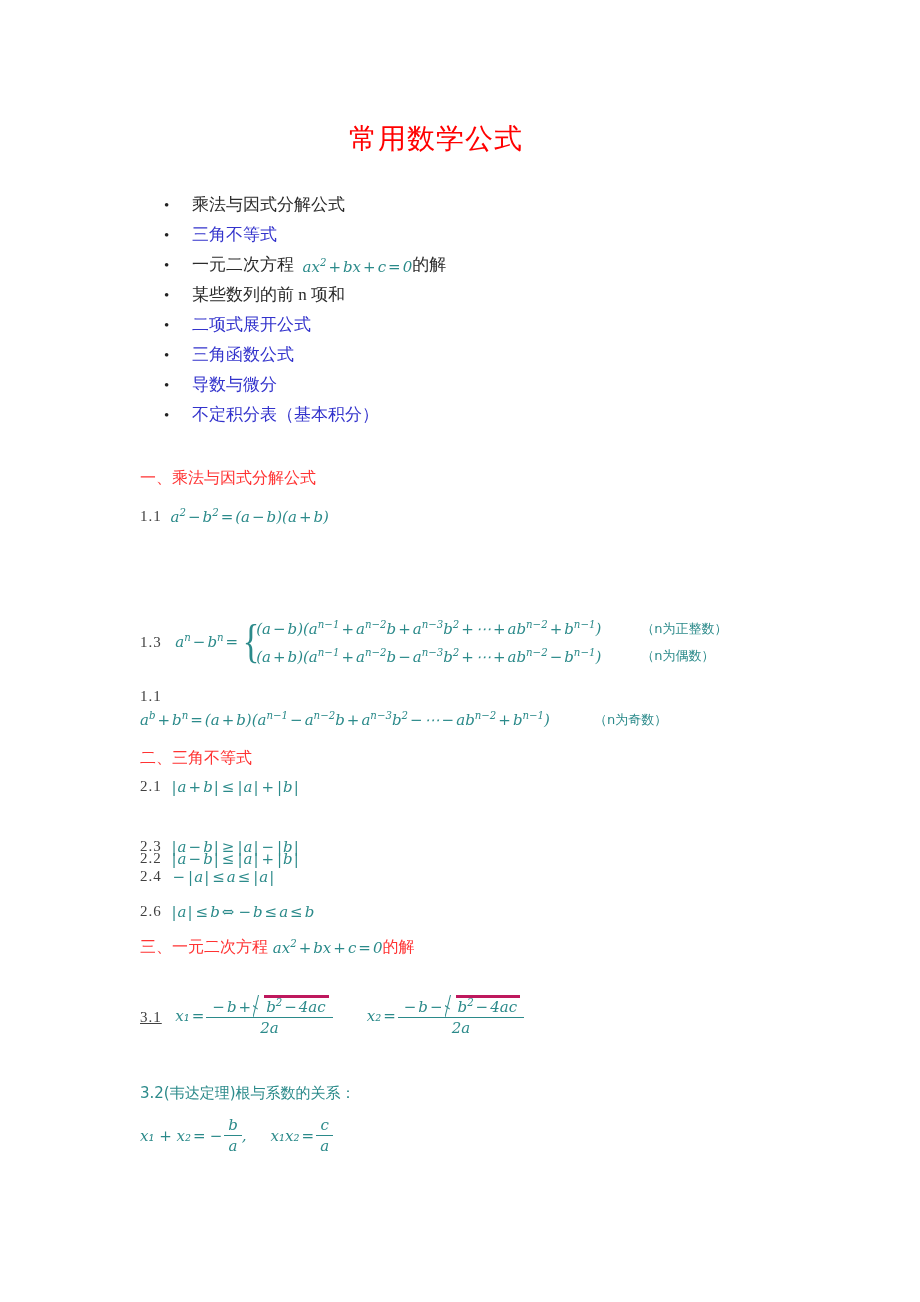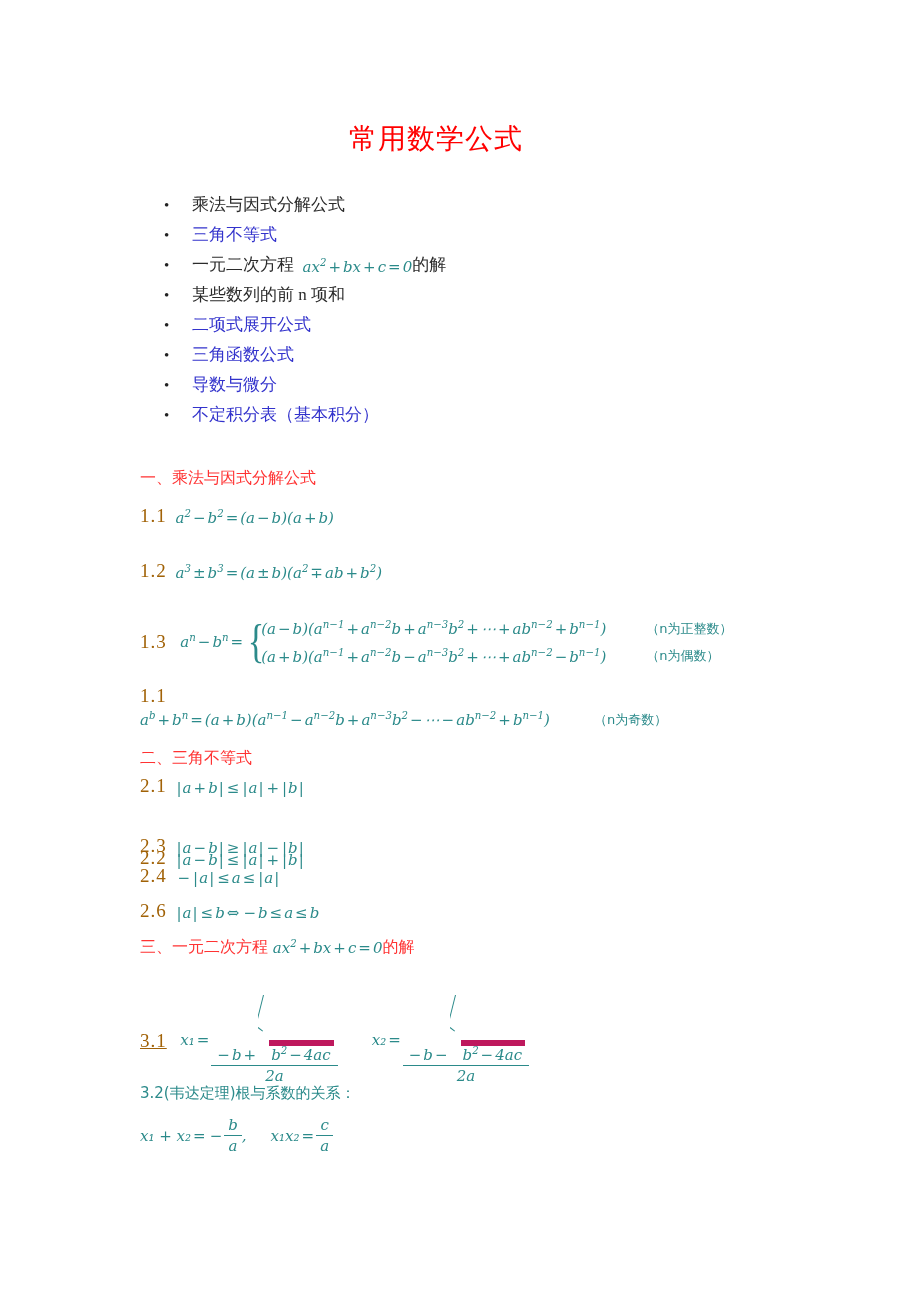--- a/index.html
+++ b/index.html
@@ -77,22 +77,22 @@
 
   
   .frow {
     position: absolute;
     left: 140px;
     color: #2b8a8a;
     white-space: nowrap;
     line-height: 20px;
   }
   .fnum {
-    font-size: 19px;
-    color: #a16207;
+    font-size: 15px;
+    color: #404040;
     letter-spacing: 1px;
   }
 
   
   .m {
     font-family: "DejaVu Serif", "Liberation Serif", serif;
     font-style: italic;
     color: #2b8a8a;
     font-size: 15px;
     white-space: nowrap;
@@ -129,23 +129,22 @@
 
   
   .sqrt {
     display: inline-block;
     position: relative;
     padding-left: 11px;
     padding-top: 1px;
   }
   .sqrt > .radicand {
     display: inline-block;
-    border-top: 6px solid #be185d;
+    border-top: 3px solid #be185d;
     padding: 1px 3px 0 2px;
-    margin-top: 45px;
   }
   .sqrt > .tick {
     position: absolute;
     left: 0;
     top: 1px;
     width: 11px;
     height: 100%;
     overflow: hidden;
   }
   .sqrt > .tick::before {
@@ -254,24 +253,20 @@
 
   </div>
 
   <div class="sec-head" style="top:467px;">一、乘法与因式分解公式</div>
 
   <div class="frow" style="top:506px;">
     <span class="fnum">1.1</span>
     <span class="m">&nbsp;a<sup>2</sup><span class="op">−</span>b<sup>2</sup><span class="op">=</span><span class="up">(</span>a<span class="op">−</span>b<span class="up">)(</span>a<span class="op">+</span>b<span class="up">)</span></span>
   </div>
 
-  <div class="frow" style="top:561px;">
-    <span class="fnum">1.2</span>
-    <span class="m">&nbsp;a<sup>3</sup><span class="op">±</span>b<sup>3</sup><span class="op">=</span><span class="up">(</span>a<span class="op">±</span>b<span class="up">)(</span>a<sup>2</sup><span class="op">∓</span>ab<span class="op">+</span>b<sup>2</sup><span class="up">)</span></span>
-  </div>
 
   <div class="frow" style="top:615px;">
     <span class="fnum" style="vertical-align:middle;">1.3</span>
     <span class="m">&nbsp;&nbsp;a<sup>n</sup><span class="op">−</span>b<sup>n</sup><span class="op">=</span></span><span class="cases"><span class="brace">{</span><span class="case-line"><span class="m"><span class="up">(</span>a<span class="op">−</span>b<span class="up">)(</span>a<sup>n−1</sup><span class="op">+</span>a<sup>n−2</sup>b<span class="op">+</span>a<sup>n−3</sup>b<sup>2</sup><span class="op">+</span><span class="up">⋯</span><span class="op">+</span>ab<sup>n−2</sup><span class="op">+</span>b<sup>n−1</sup><span class="up">)</span></span><span style="display:inline-block;width:40px;"></span><span class="note">（n为正整数）</span></span><span class="case-line"><span class="m"><span class="up">(</span>a<span class="op">+</span>b<span class="up">)(</span>a<sup>n−1</sup><span class="op">+</span>a<sup>n−2</sup>b<span class="op">−</span>a<sup>n−3</sup>b<sup>2</sup><span class="op">+</span><span class="up">⋯</span><span class="op">+</span>ab<sup>n−2</sup><span class="op">−</span>b<sup>n−1</sup><span class="up">)</span></span><span style="display:inline-block;width:40px;"></span><span class="note">（n为偶数）</span></span></span>
   </div>
 
   <div class="frow" style="top:686px;">
     <span class="fnum">1.1</span>
   </div>
 

